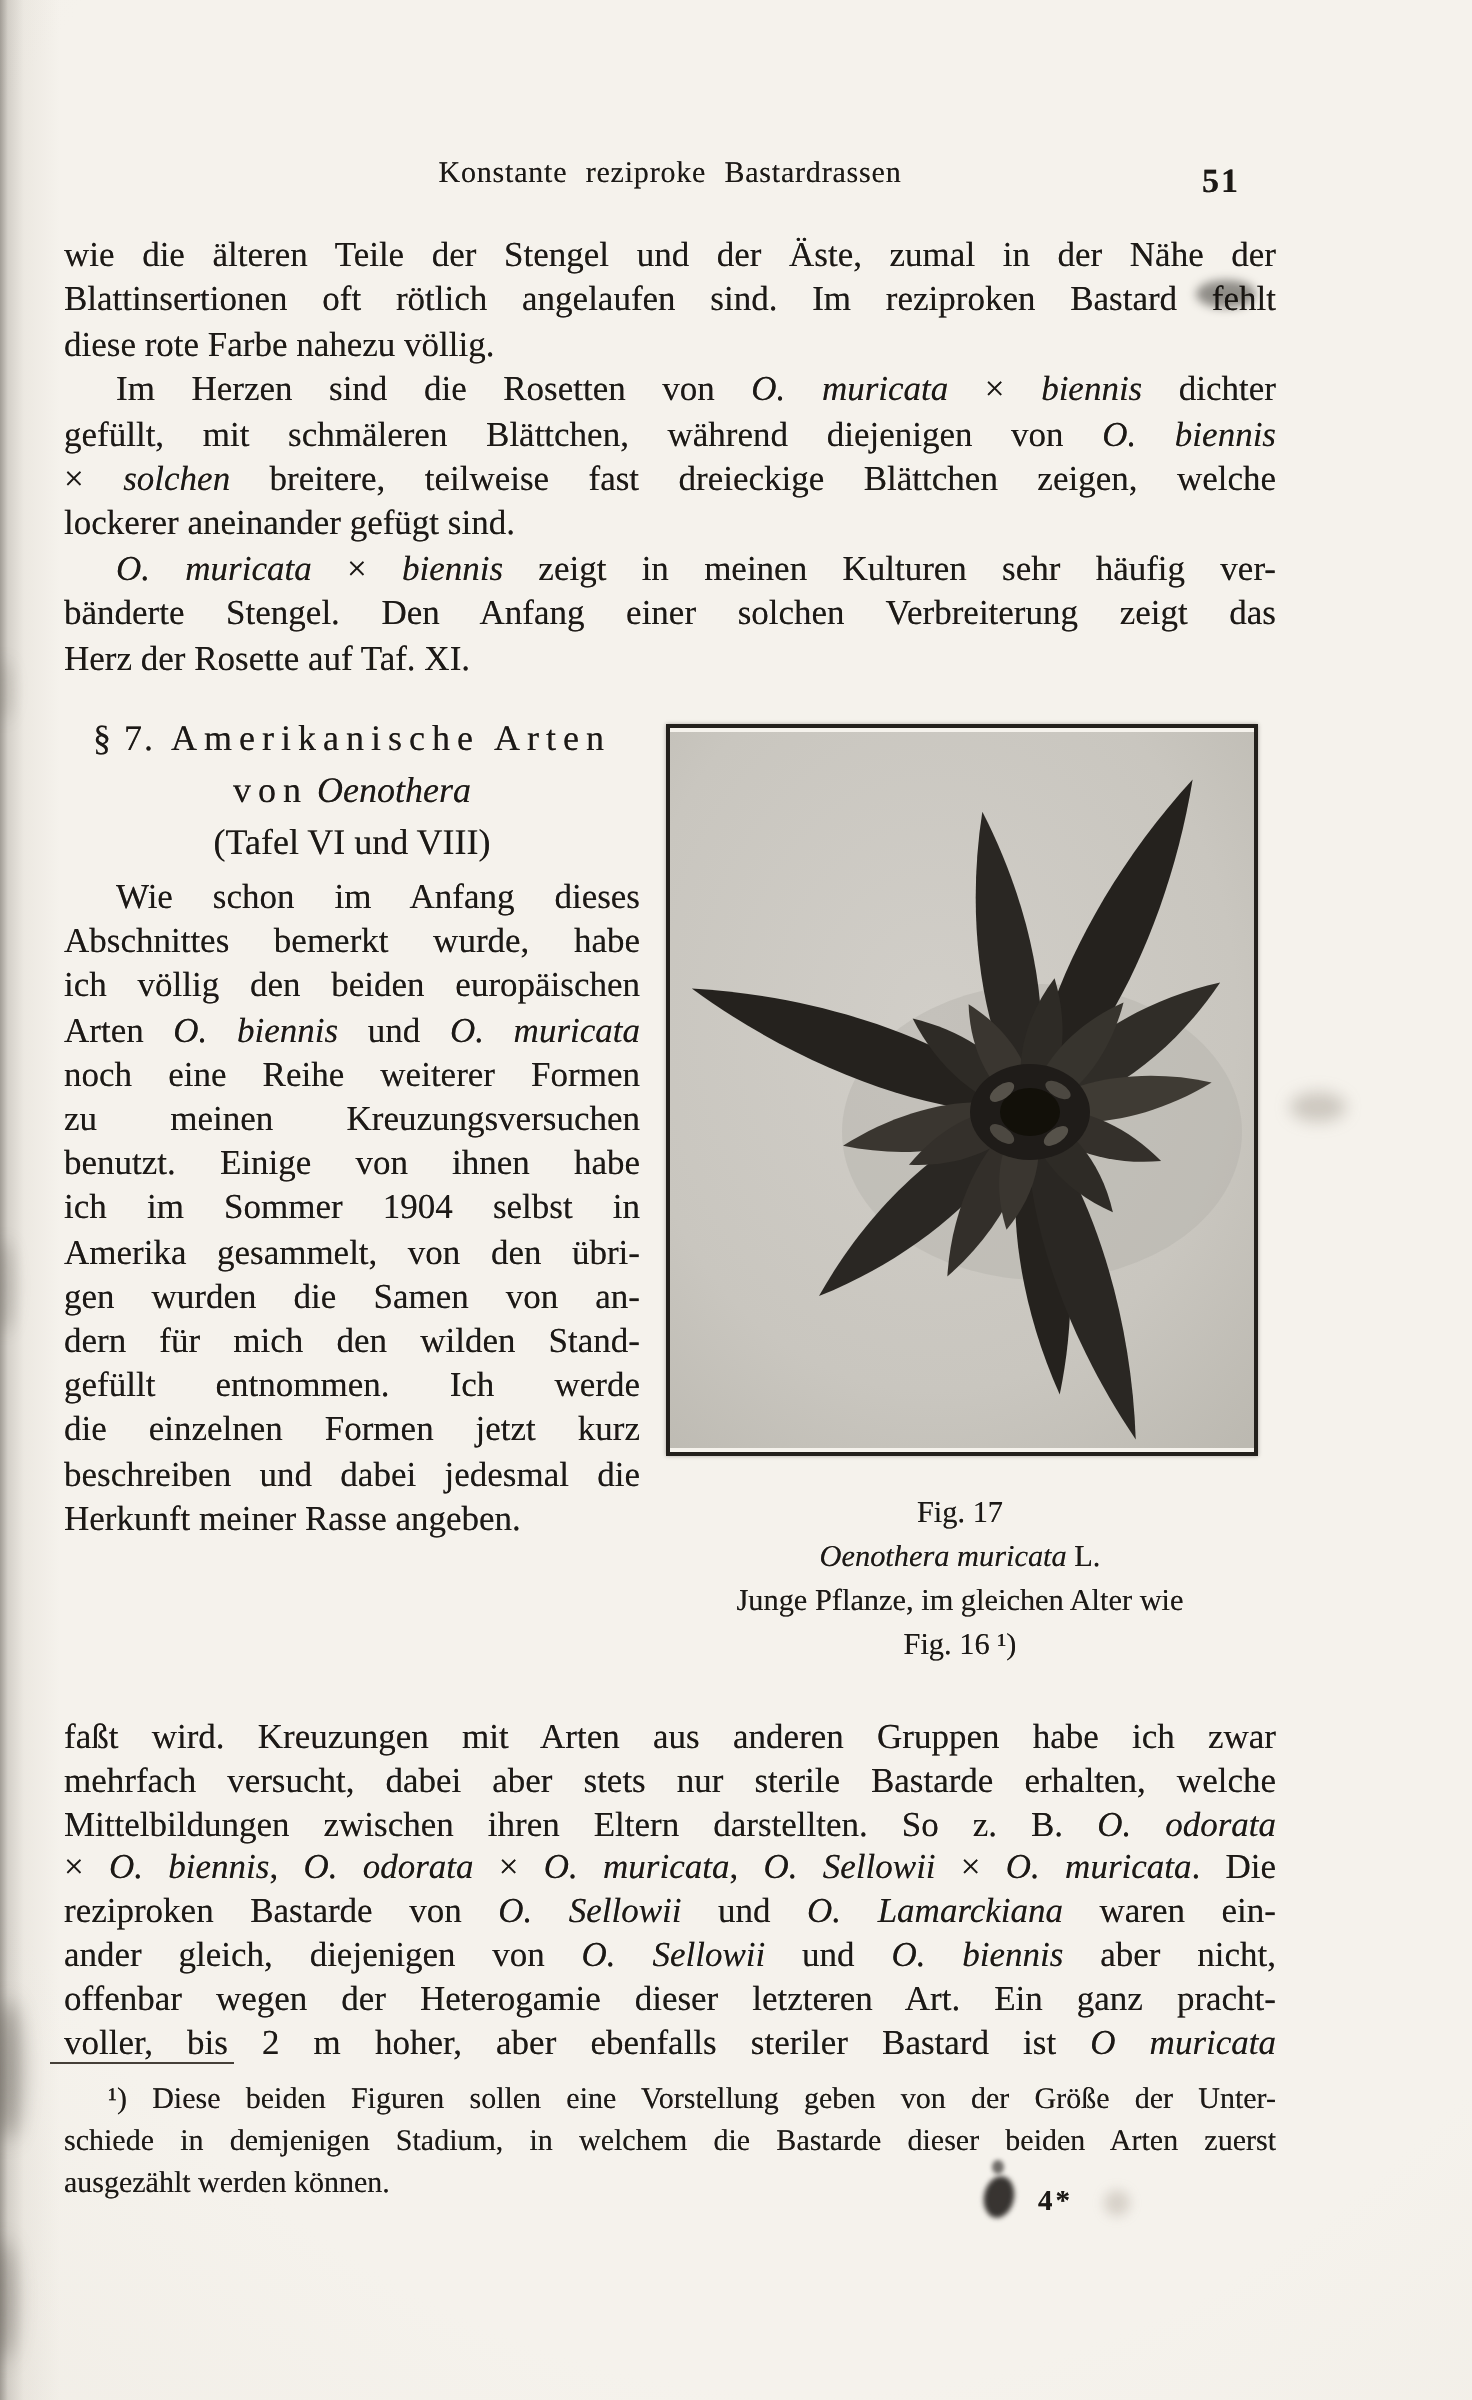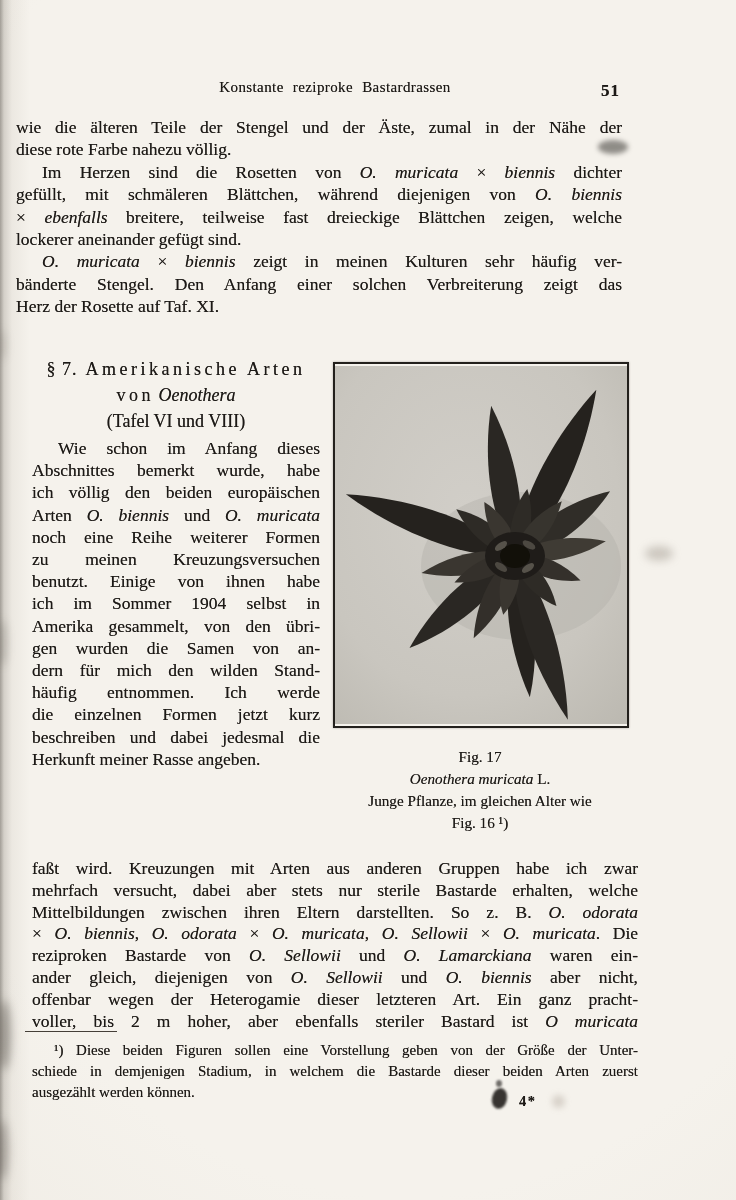--- a/index.html
+++ b/index.html
@@ -15,21 +15,21 @@
       radial-gradient(130% 105% at 55% 42%, #f5f2ec 55%, #ede9e1 88%, #e6e1d7 100%);
     text-shadow:0 0 .3px rgba(25,21,17,.65);
   }
   .abs{position:absolute;}
   
   .running-head{left:32px;top:79px;width:606px;text-align:center;
     font-size:15px;letter-spacing:.4px;word-spacing:5px;}
   .page-num{left:601px;top:81px;font-size:17px;font-weight:bold;letter-spacing:1px;}
   
   .tblock{font-size:17.5px;line-height:22.4px;}
-  .upper-block{left:16px;top:116px;width:606px;}
+  .upper-block{left:32px;top:116px;width:606px;}
   .left-col{left:32px;top:437px;width:288px;line-height:22.2px;}
   .lower-block{left:32px;top:858px;width:606px;line-height:21.8px;}
   .line{text-align:justify;text-align-last:justify;}
   .line.last{text-align-last:left;}
   .line.indent{text-indent:26px;}
   .para.center .line,.para.center .line.last{text-align:center;text-align-last:center;}
   
   .sec-head{left:32px;top:356px;width:288px;text-align:center;font-size:18px;line-height:26px;}
   .sec-head .spaced{letter-spacing:3.5px;}
   .sec-head .secno{letter-spacing:1px;margin-right:8px;}
@@ -60,26 +60,27 @@
 <body>
 
 <div class="page">
 
   <div class="abs running-head">Konstante reziproke Bastardrassen</div>
   <div class="abs page-num">51</div>
 
   <div class="abs tblock upper-block">
       <div class="para">
         <div class="line">wie die älteren Teile der Stengel und der Äste, zumal in der Nähe der</div>
+        <div class="line">Blattinsertionen oft rötlich angelaufen sind. Im reziproken Bastard fehlt</div>
         <div class="line last">diese rote Farbe nahezu völlig.</div>
       </div>
       <div class="para">
         <div class="line indent">Im Herzen sind die Rosetten von <i>O. muricata</i> × <i>biennis</i> dichter</div>
         <div class="line">gefüllt, mit schmäleren Blättchen, während diejenigen von <i>O. biennis</i></div>
-        <div class="line">× <i>ebenfalls</i> breitere, teilweise fast dreieckige Blättchen zeigen, welche</div>
+        <div class="line">× <i>solchen</i> breitere, teilweise fast dreieckige Blättchen zeigen, welche</div>
         <div class="line last">lockerer aneinander gefügt sind.</div>
       </div>
       <div class="para">
         <div class="line indent"><i>O. muricata</i> × <i>biennis</i> zeigt in meinen Kulturen sehr häufig ver-</div>
         <div class="line">bänderte Stengel.  Den Anfang einer solchen Verbreiterung zeigt das</div>
         <div class="line last">Herz der Rosette auf Taf. XI.</div>
       </div>
     </div>
 
   <div class="abs sec-head">
@@ -98,21 +99,21 @@
         <div class="line">Abschnittes bemerkt wurde, habe</div>
         <div class="line">ich völlig den beiden europäischen</div>
         <div class="line">Arten <i>O. biennis</i> und <i>O. muricata</i></div>
         <div class="line">noch eine Reihe weiterer Formen</div>
         <div class="line">zu meinen Kreuzungsversuchen</div>
         <div class="line">benutzt.  Einige von ihnen habe</div>
         <div class="line">ich im Sommer 1904 selbst in</div>
         <div class="line">Amerika gesammelt, von den übri-</div>
         <div class="line">gen wurden die Samen von an-</div>
         <div class="line">dern für mich den wilden Stand-</div>
-        <div class="line">häufig entnommen.  Ich werde</div>
+        <div class="line">gefüllt entnommen.  Ich werde</div>
         <div class="line">die einzelnen Formen jetzt kurz</div>
         <div class="line">beschreiben und dabei jedesmal die</div>
         <div class="line last">Herkunft meiner Rasse angeben.</div>
       </div>
     </div>
 
   <div class="abs fig-frame">
     <svg viewBox="0 0 292 358" role="img">
       <defs>
         <path id="leaf" d="M0 0 C 22 -13, 62 -15, 100 -2 C 62 13, 22 13, 0 0 Z"></path>

